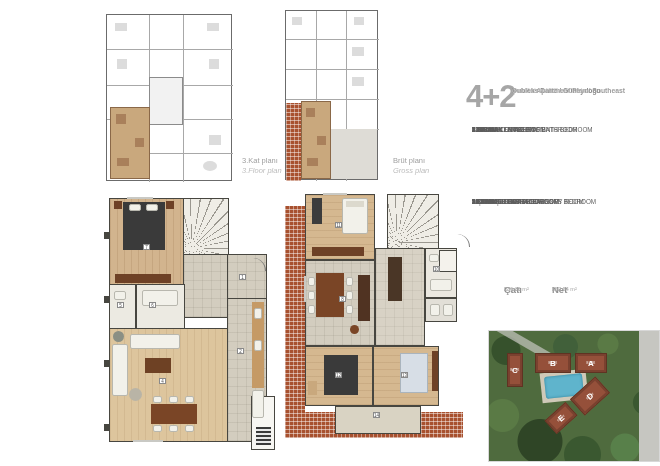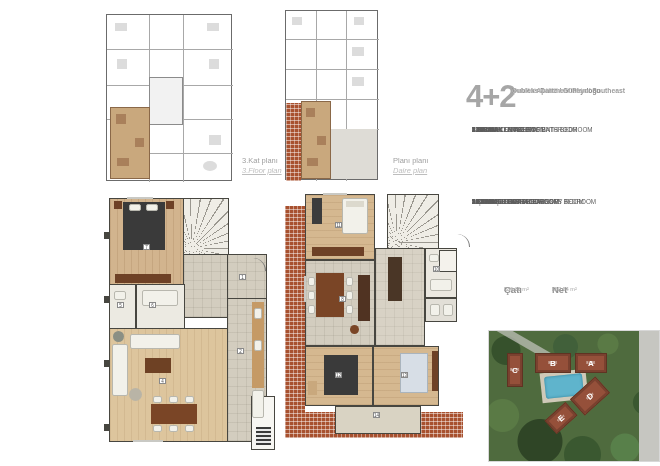--- a/index.html
+++ b/index.html
@@ -18,21 +18,21 @@
   .white-f{background:#f2f1ea;border:1px solid #b8b7ae;border-radius:2px;}
 
   
   .mini{background:#fff;border:1px solid #6b6b6b;}
   .mini .wl{background:#a8a8a8;}
   .mini .fz{background:#dcdcdc;}
   .mini .tan{background:#c9a87d;border:1px solid #8a6848;}
   .mini .tanf{background:#a9805b;}
   .mini .core{border:1px solid #8b8b8b;background:#f2f2f2;}
   .mini-label{font-size:7.5px;color:#9f9f9f;line-height:9.5px;white-space:nowrap;}
-  .mini-label .it{font-style:italic;color:#bdbdbd;position:static;display:block;text-decoration:underline;}
+  .mini-label .it{font-style:italic;color:#bdbdbd;position:static;display:block;}
 
   
   .type-num{left:466px;top:82px;font-size:31px;font-weight:bold;color:#a6a6a6;letter-spacing:-1px;line-height:30px;}
   .hdr{left:512px;top:87px;line-height:8.4px;white-space:nowrap;}
   .hdr span{position:static;display:block;}
   .hdr .l1{font-size:6.8px;font-weight:bold;color:#898989;}
   .hdr .l2{font-size:6.8px;font-weight:bold;color:#9d9d9d;}
   .hdr .l3{font-size:6.4px;font-style:italic;color:#c3c3c3;}
   .sec-h{font-size:9px;font-weight:bold;font-style:italic;color:#4b4b4b;white-space:nowrap;}
   .rooms{left:472px;width:141px;}
@@ -130,22 +130,22 @@
     <div class="fz" style="left:66px;top:66px;width:12px;height:9px;"></div>
     <div style="left:42px;top:118px;width:49px;height:50px;background:#dedcd6;"></div>
     <div class="brick" style="left:0;top:92px;width:15px;height:78px;"></div>
     <div class="tan" style="left:15px;top:90px;width:30px;height:78px;">
       <div class="tanf" style="left:4px;top:6px;width:9px;height:9px;"></div>
       <div class="tanf" style="left:15px;top:34px;width:9px;height:9px;"></div>
       <div class="tanf" style="left:5px;top:56px;width:11px;height:8px;"></div>
     </div>
   </div>
   <div class="mini-label" style="left:393px;top:156px;">
-    <span style="position:static;display:block;">Planı planı</span>
-    <span class="it">Daire plan</span>
+    <span style="position:static;display:block;">Brüt planı</span>
+    <span class="it">Gross plan</span>
   </div>
 
   <div class="plan" style="left:93px;top:188px;width:182px;height:270px;">
     <div class="rm wood" style="left:16px;top:10px;width:76px;height:88px;"></div>
     <div class="rm stairs" style="left:90px;top:10px;width:46px;height:58px;"></div>
     <div class="rm tile" style="left:90px;top:66px;width:46px;height:64px;"></div>
     <div class="rm tile" style="left:134px;top:66px;width:40px;height:46px;"></div>
     <div class="rm" style="left:16px;top:96px;width:76px;height:46px;background:#eceae2;">
       <div style="left:25px;top:0;width:1.5px;height:43px;background:#474640;"></div>
       <div class="white-f" style="left:4px;top:6px;width:12px;height:9px;"></div>

